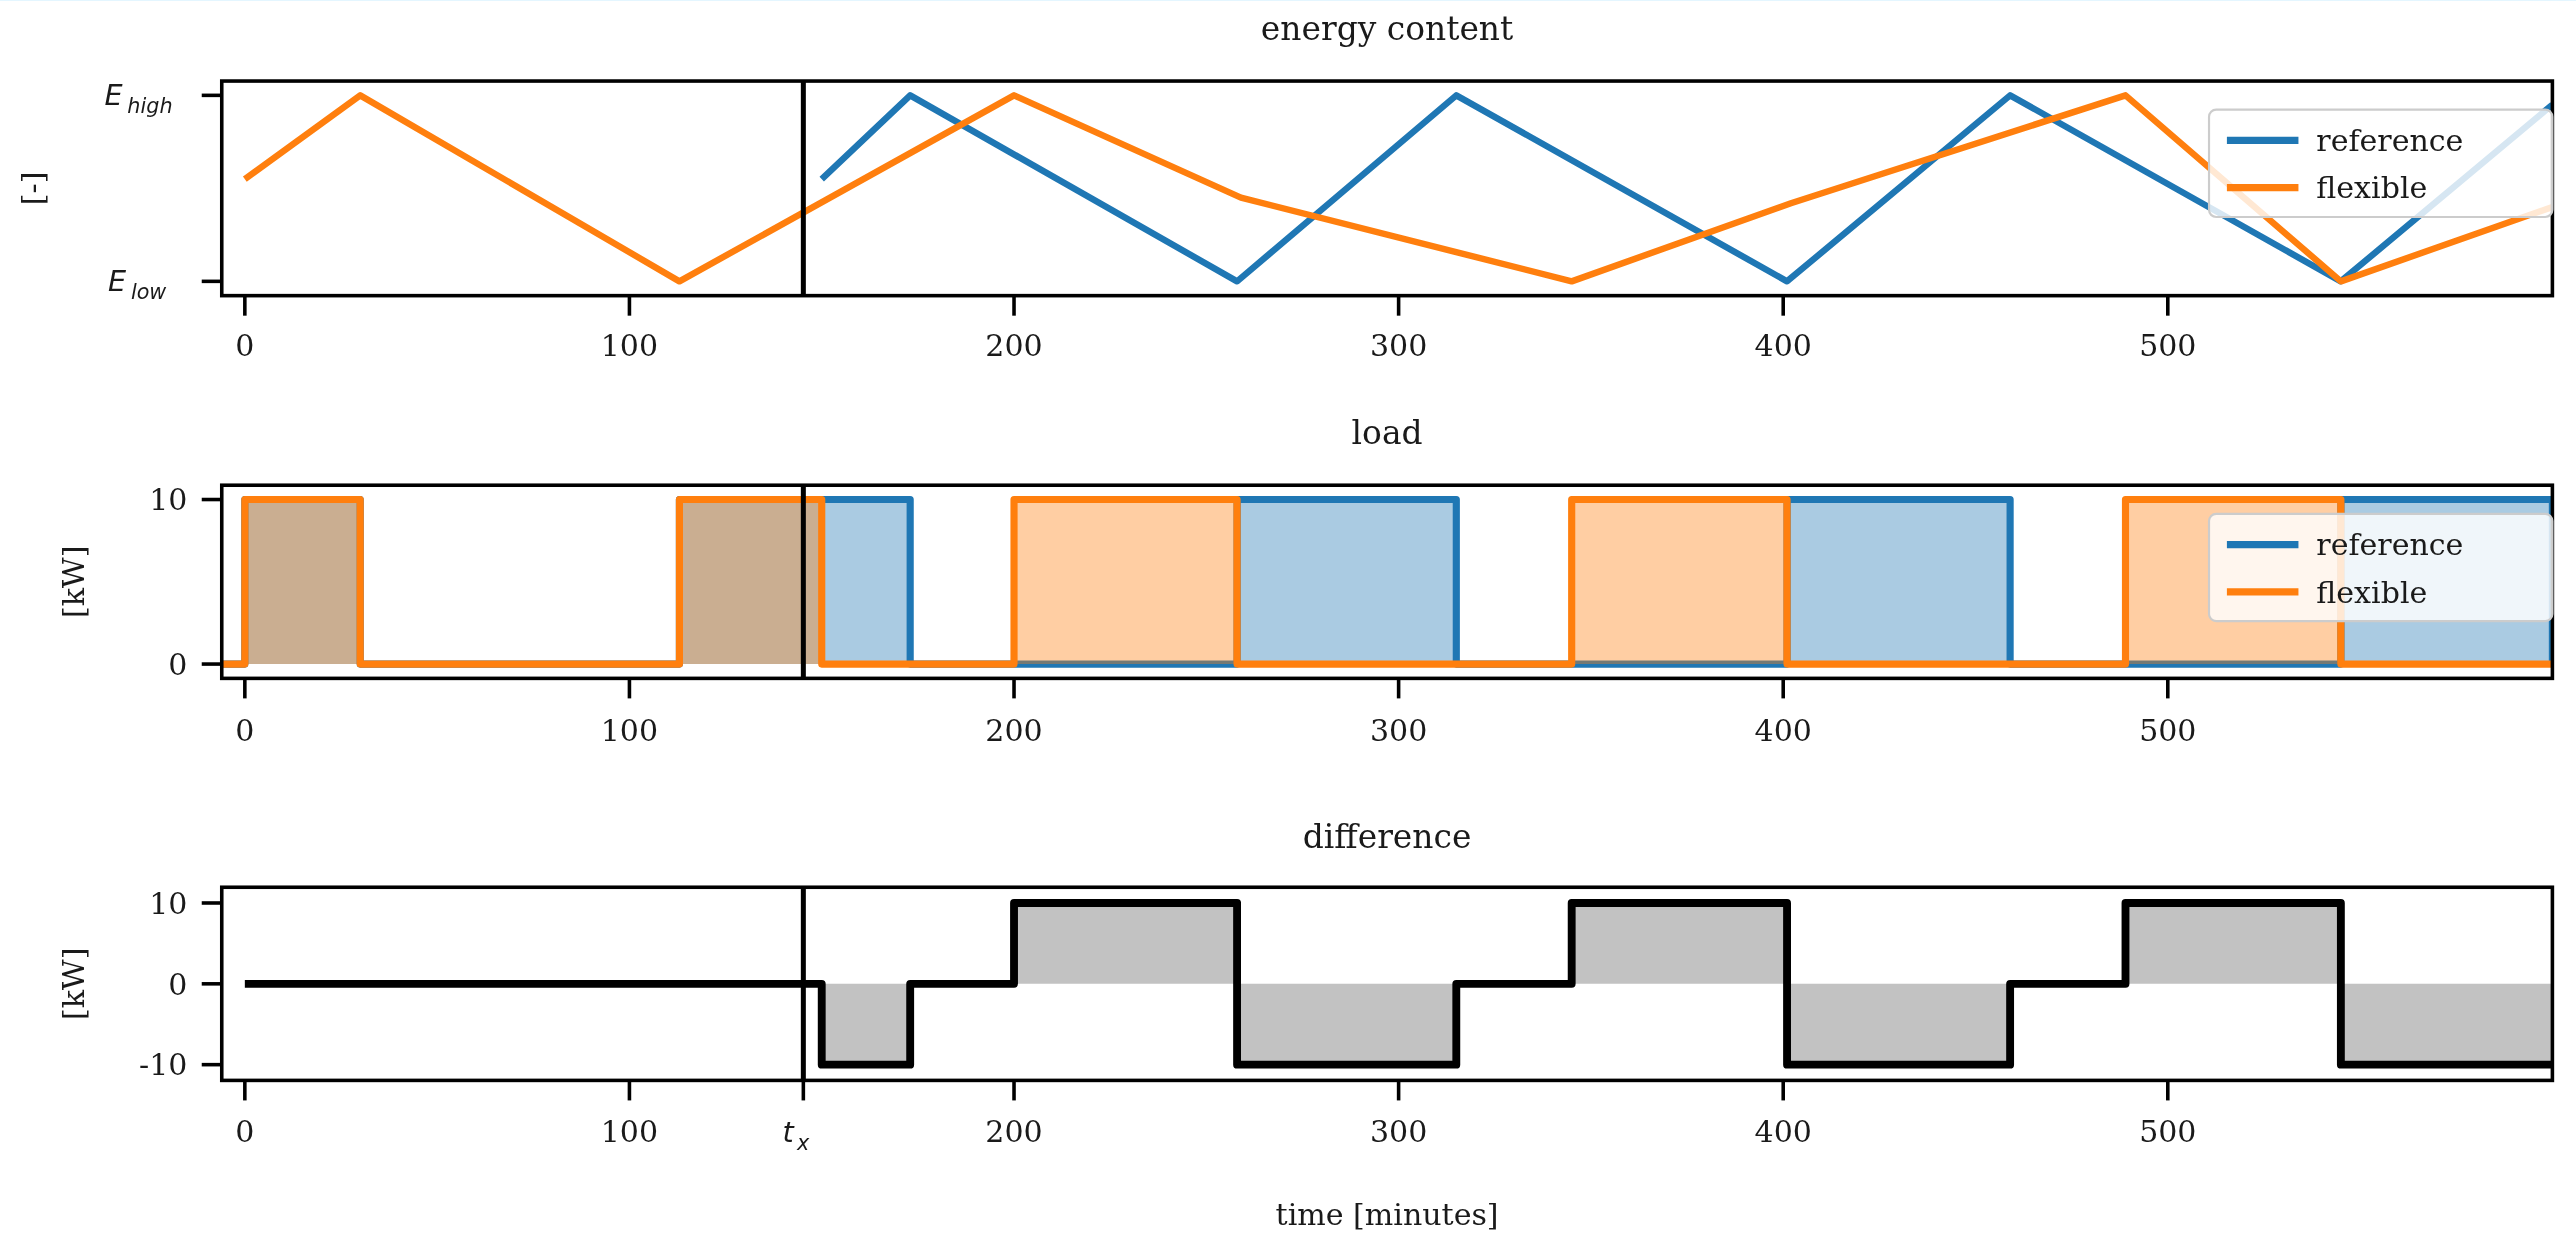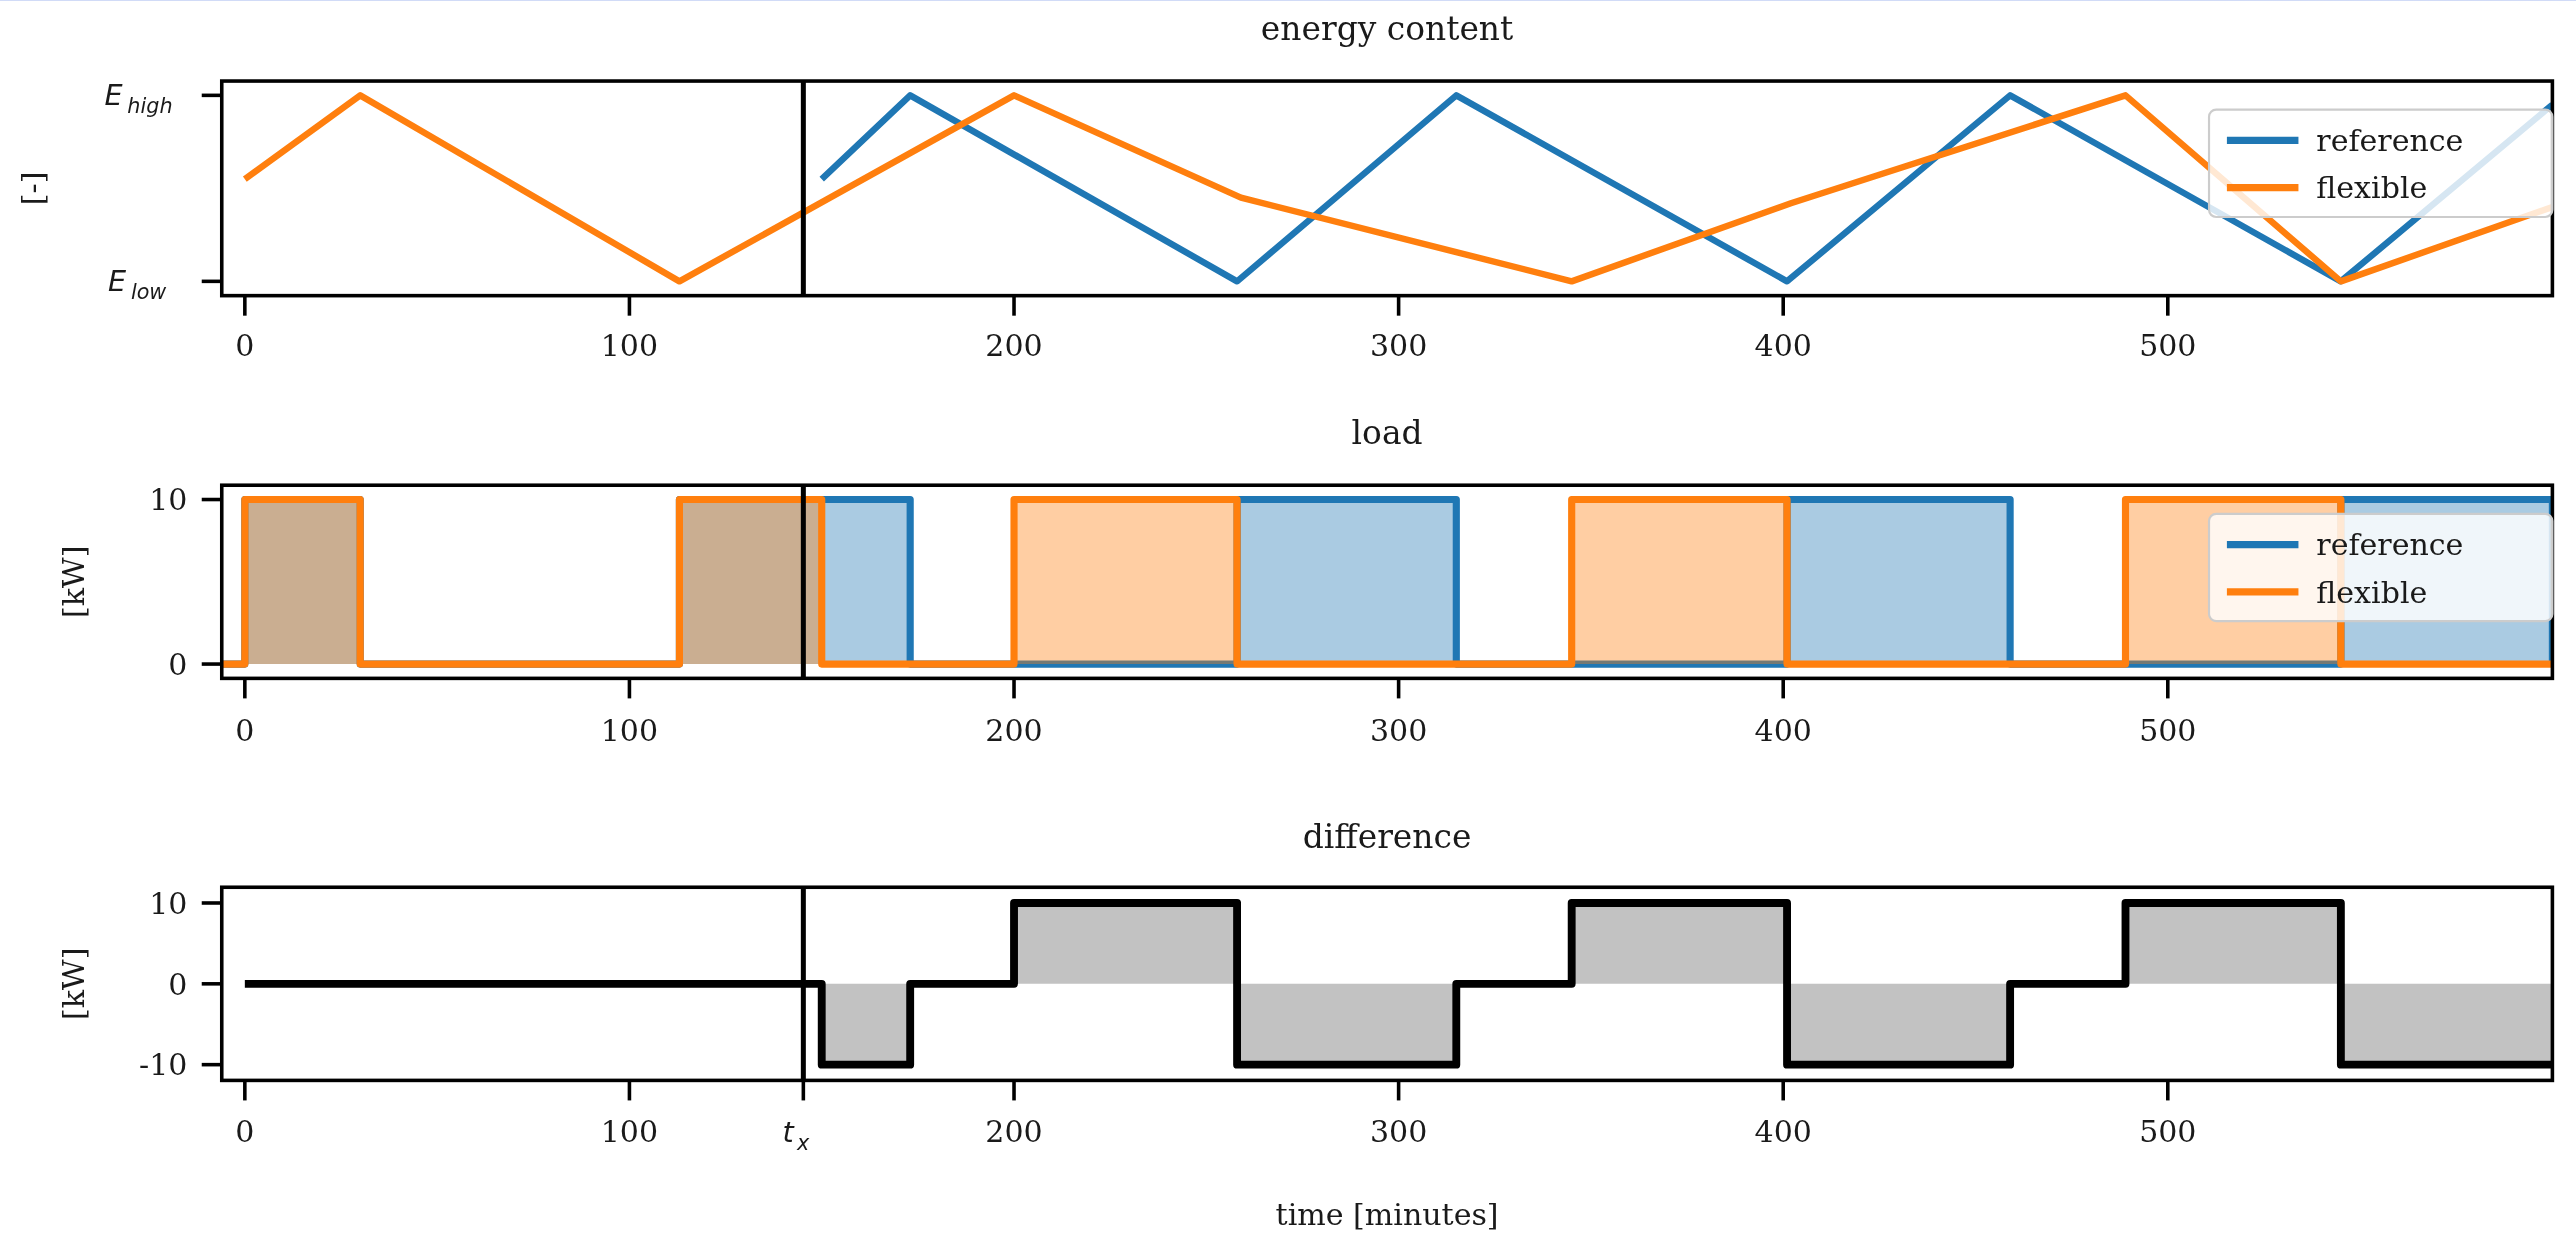--- a/index.html
+++ b/index.html
@@ -1,17 +1,17 @@
 <!DOCTYPE html>
 <html style="font-size:11.4px"><head>
 <meta charset="utf-8">
 <style>
   html,body{margin:0;padding:0;background:#ffffff;}
   body{width:2576px;height:1248px;font-family:"DejaVu Serif",serif;}
-  #stage{position:relative;width:2576px;height:1248px;overflow:hidden;background:#1d4ed8;}
+  #stage{position:relative;width:2576px;height:1248px;overflow:hidden;background:#7dd3fc;}
   svg{display:block;}
   .ttl{font-family:"DejaVu Serif",serif;font-size:46px;fill:#1a1a1a;}
   .tick{font-family:"DejaVu Serif",serif;font-size:42px;fill:#1a1a1a;}
   .axlbl{font-family:"DejaVu Serif",serif;font-size:42px;fill:#1a1a1a;}
   .lgd{font-family:"DejaVu Serif",serif;font-size:42px;fill:#1a1a1a;}
   .ital{font-family:"DejaVu Sans",sans-serif;font-style:italic;font-size:40px;fill:#1a1a1a;}
   .italsub{font-family:"DejaVu Sans",sans-serif;font-style:italic;font-size:29px;fill:#1a1a1a;}
 </style>
 </head>
 <body>

